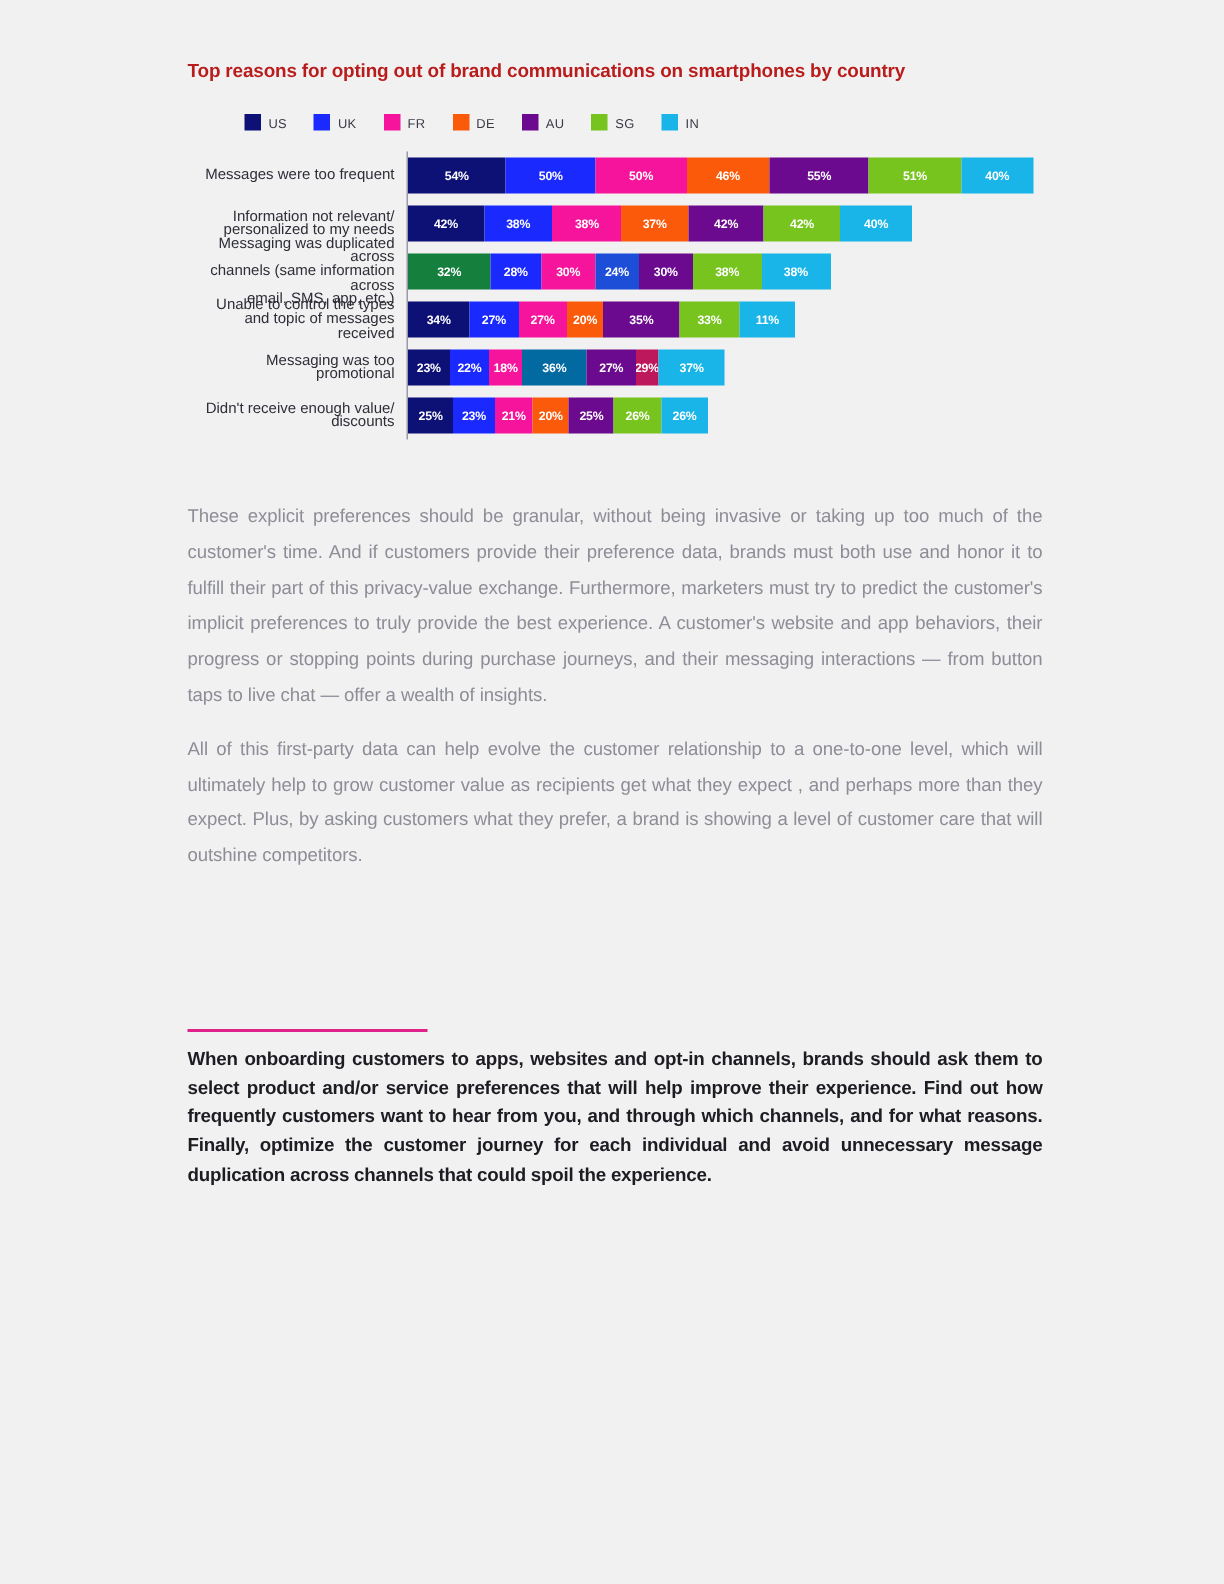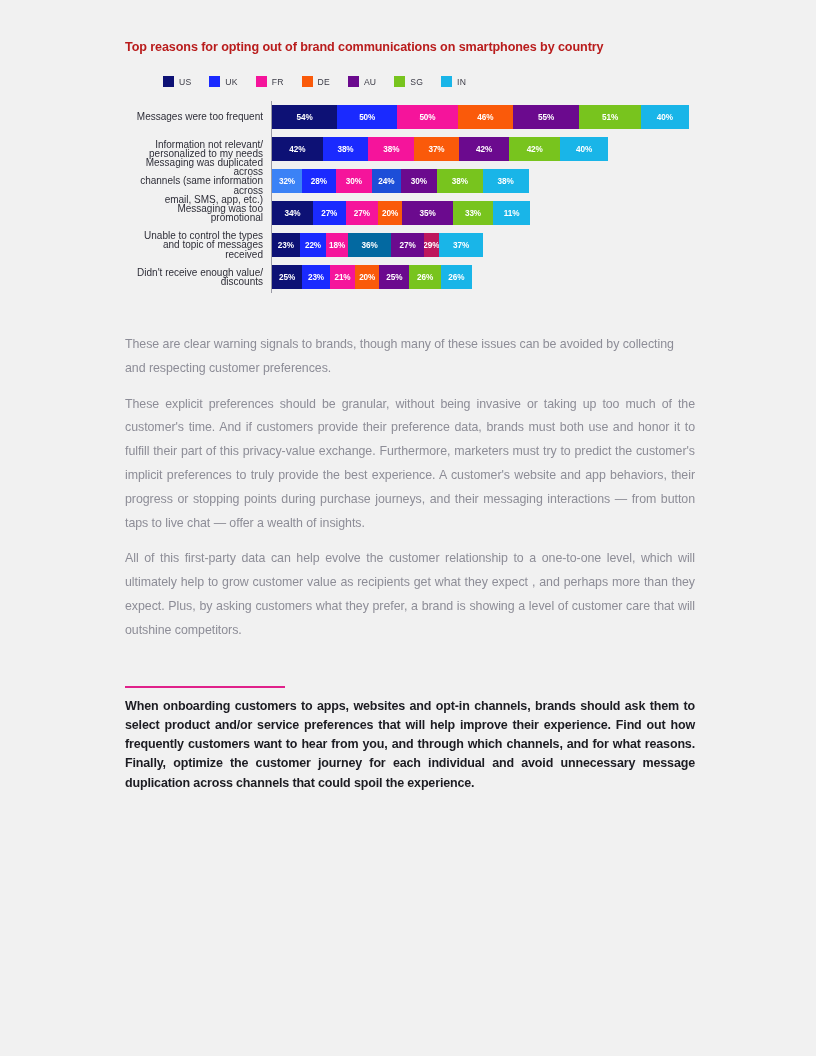--- a/index.html
+++ b/index.html
@@ -203,28 +203,28 @@
           </div>
           <div class="row">
             <div class="cat-label">
               <div>Messaging was duplicated across</div>
               <div>channels (same information across</div>
               <div>email, SMS, app, etc.)</div>
             </div>
           </div>
           <div class="row">
             <div class="cat-label">
+              <div>Unable to control the types</div>
+              <div>and topic of messages received</div>
+            </div>
+          </div>
+          <div class="row">
+            <div class="cat-label">
               <div>Messaging was too</div>
               <div>promotional</div>
-            </div>
-          </div>
-          <div class="row">
-            <div class="cat-label">
-              <div>Unable to control the types</div>
-              <div>and topic of messages received</div>
             </div>
           </div>
           <div class="row">
             <div class="cat-label">
               <div>Didn't receive enough value/</div>
               <div>discounts</div>
             </div>
           </div>
         </div>
       <div class="axis-line"></div>
@@ -246,21 +246,21 @@
               <div class="seg" style="background: rgb(26, 42, 255); width: 45.7977px;">38%</div>
               <div class="seg" style="background: rgb(245, 20, 155); width: 45.7977px;">38%</div>
               <div class="seg" style="background: rgb(250, 90, 10); width: 44.5925px;">37%</div>
               <div class="seg" style="background: rgb(107, 10, 142); width: 50.6185px;">42%</div>
               <div class="seg" style="background: rgb(120, 196, 30); width: 50.6185px;">42%</div>
               <div class="seg" style="background: rgb(25, 181, 232); width: 48.2081px;">40%</div>
             </div>
           </div>
           <div class="row">
             <div class="bar">
-              <div class="seg" style="background: #3b82f6; width: 30px;">32%</div>
+              <div class="seg" style="background: #15803d; width: 55px;">32%</div>
               <div class="seg" style="background: rgb(26, 42, 255); width: 33.7457px;">28%</div>
               <div class="seg" style="background: rgb(245, 20, 155); width: 36.1561px;">30%</div>
               <div class="seg" style="background: #1d4ed8; width: 28.9249px;">24%</div>
               <div class="seg" style="background: rgb(107, 10, 142); width: 36.1561px;">30%</div>
               <div class="seg" style="background: rgb(120, 196, 30); width: 45.7977px;">38%</div>
               <div class="seg" style="background: rgb(25, 181, 232); width: 45.7977px;">38%</div>
             </div>
           </div>
           <div class="row">
             <div class="bar">
@@ -293,21 +293,20 @@
               <div class="seg" style="background: rgb(107, 10, 142); width: 30.1301px;">25%</div>
               <div class="seg" style="background: rgb(120, 196, 30); width: 31.3353px;">26%</div>
               <div class="seg" style="background: rgb(25, 181, 232); width: 31.3353px;">26%</div>
             </div>
           </div>
         </div>
     </div>
   </div>
 
   <div class="body-copy" id="body-copy">
-      <p class="para">These are clear warning signals to brands, though many of these issues can be avoided by collecting and respecting customer preferences.</p>
       <p class="para" style="text-align: justify;">These explicit preferences should be granular, without being invasive or taking up too much of the customer's time. And if customers provide their preference data, brands must both use and honor it to fulfill their part of this privacy-value exchange. Furthermore, marketers must try to predict the customer's implicit preferences to truly provide the best experience. A customer's website and app behaviors, their progress or stopping points during purchase journeys, and their messaging interactions — from button taps to live chat — offer a wealth of insights.</p>
       <p class="para" style="text-align: justify;">All of this first-party data can help evolve the customer relationship to a one-to-one level, which will ultimately help to grow customer value as recipients get what they expect , and perhaps more than they expect. Plus, by asking customers what they prefer, a brand is showing a level of customer care that will outshine competitors.</p>
     </div>
 
   <div class="recommendation">
     <div class="rec-rule"></div>
     <div class="rec-text">When onboarding customers to apps, websites and opt-in channels, brands should ask them to select product and/or service preferences that will help improve their experience. Find out how frequently customers want to hear from you, and through which channels, and for what reasons. Finally, optimize the customer journey for each individual and avoid unnecessary message duplication across channels that could spoil the experience.</div>
   </div>
 
 </div>

